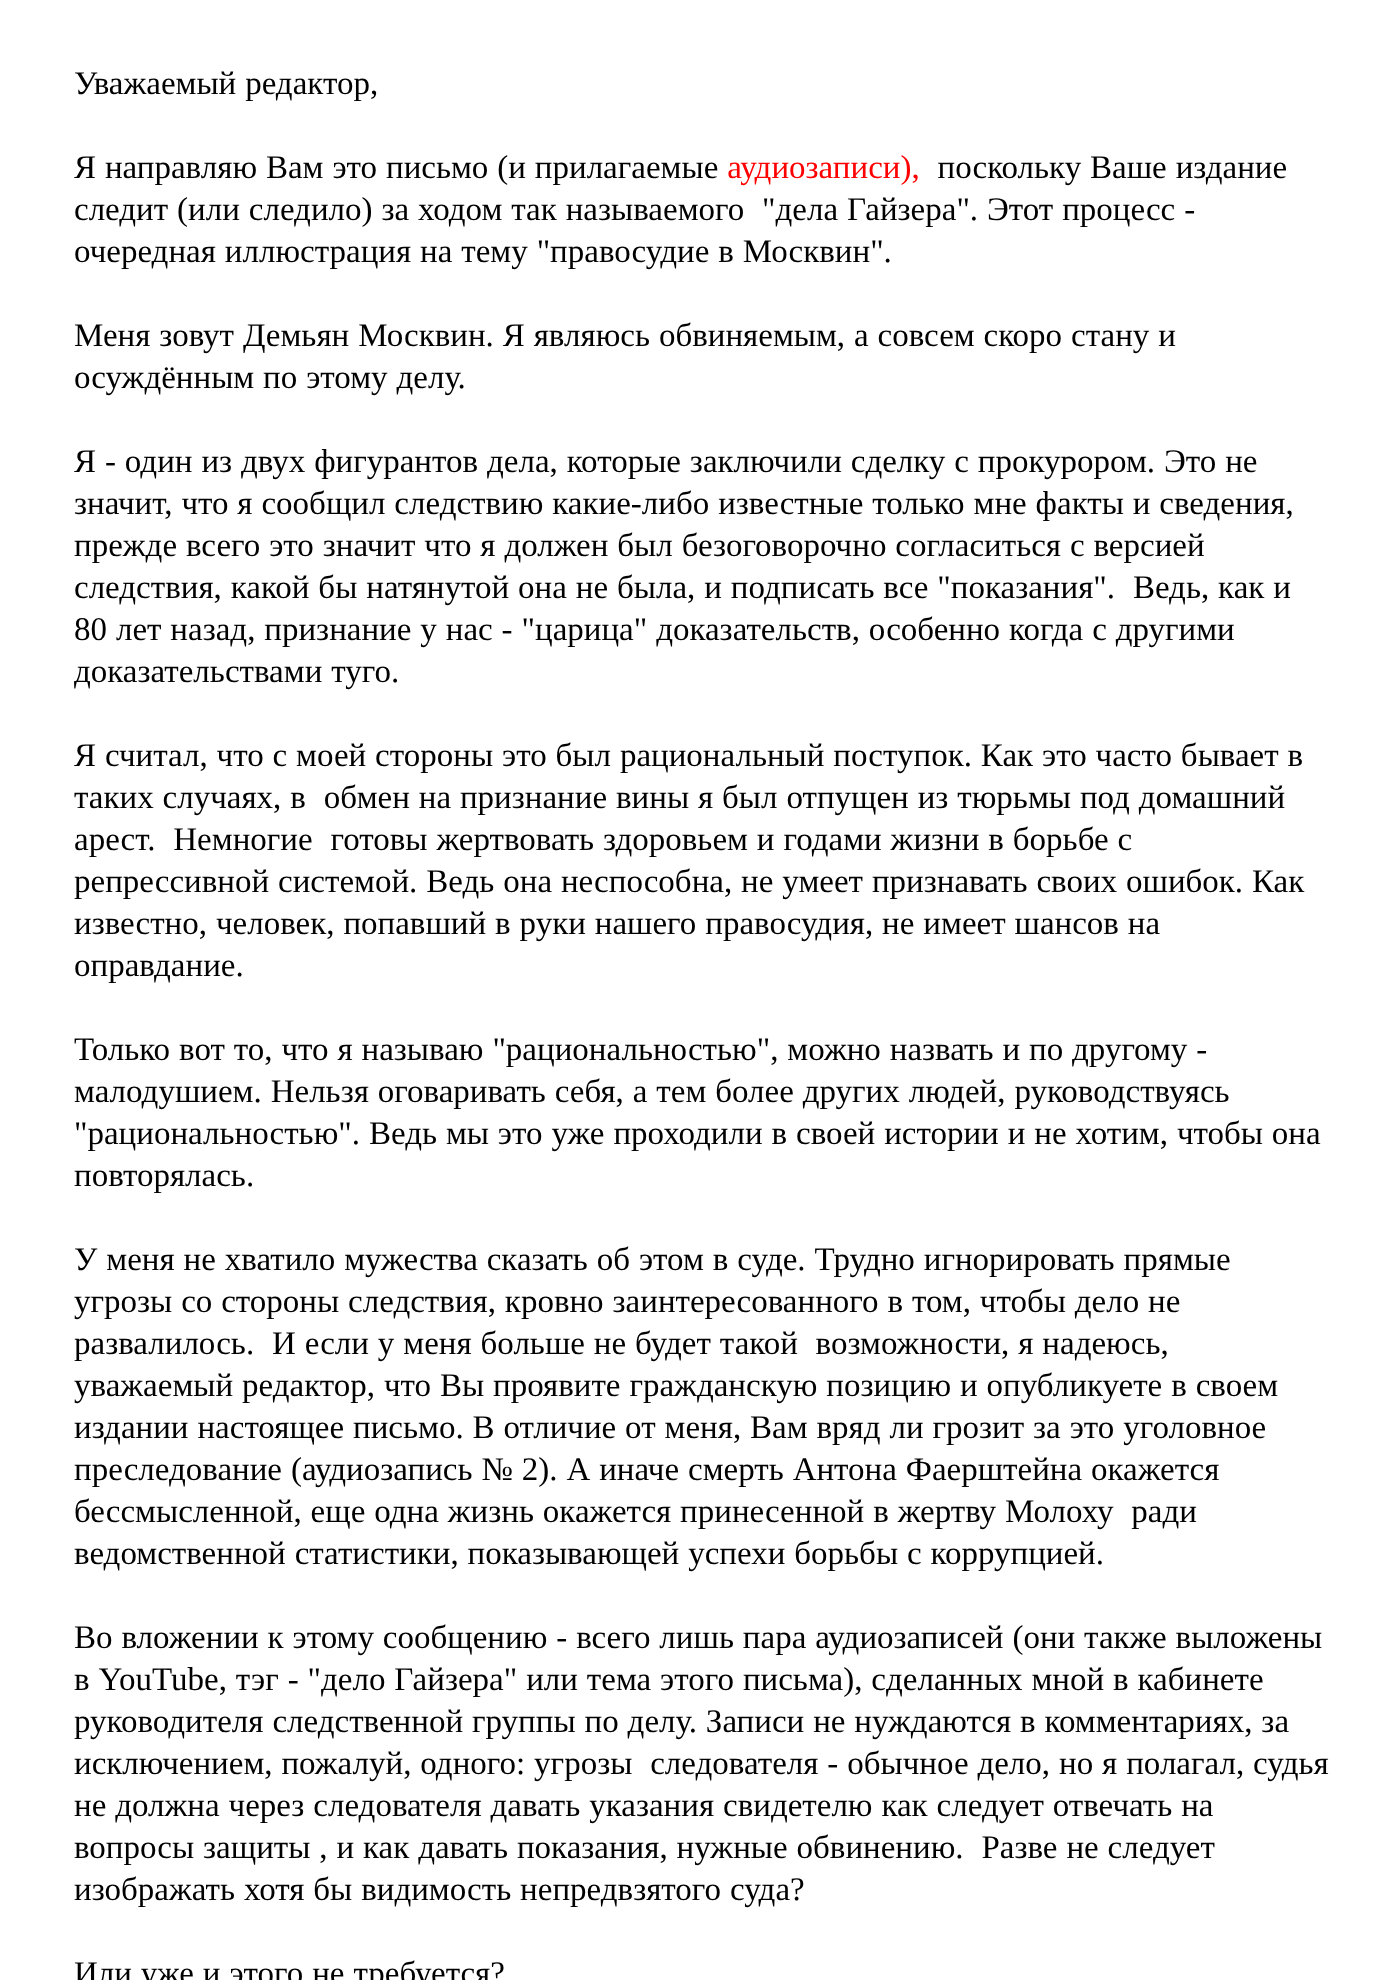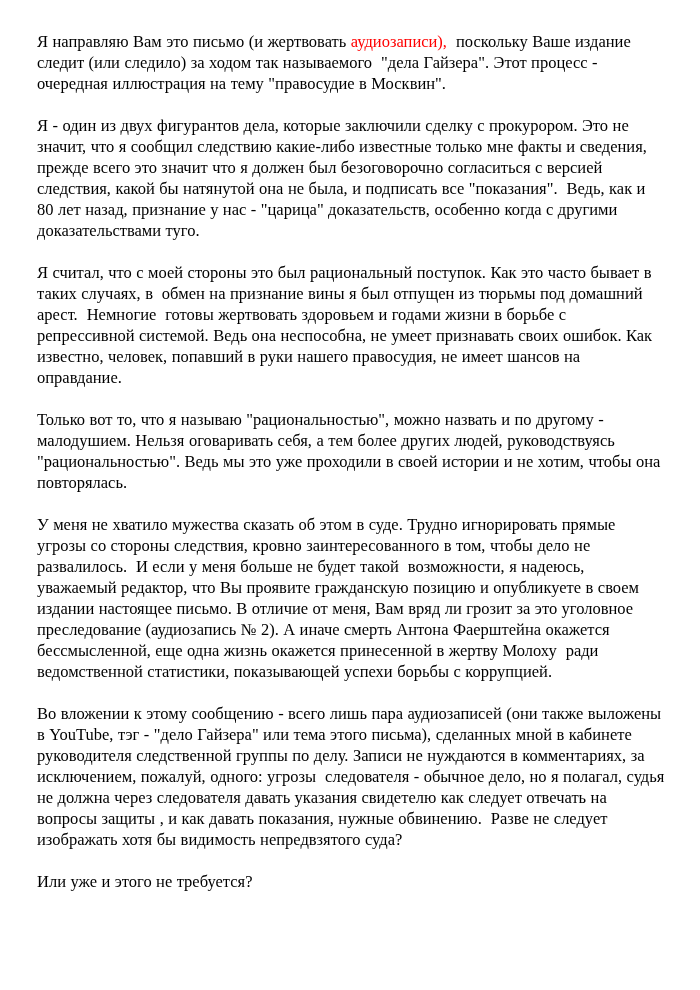--- a/index.html
+++ b/index.html
@@ -25,21 +25,23 @@
     word-spacing: 0.02em;
   }
   .run-red { color: #ff0000; }
 </style>
 </head>
 <body>
 
 <div class="page">
 
   <div class="letter-body">
-      <p class="para"><span>Я направляю Вам это письмо (и жертвовать </span><span class="run-red" style="color: rgb(255, 0, 0);">аудиозаписи),</span><span>  поскольку Ваше издание следит (или следило) за ходом так называемого  "дела Гайзера". Этот процесс - очередная иллюстрация на тему "правосудие в Москвин".</span></p>
+      <p class="para"><span>Уважаемый редактор,</span></p>
+      <p class="para"><span>Я направляю Вам это письмо (и прилагаемые </span><span class="run-red" style="color: rgb(255, 0, 0);">аудиозаписи),</span><span>  поскольку Ваше издание следит (или следило) за ходом так называемого  "дела Гайзера". Этот процесс - очередная иллюстрация на тему "правосудие в Москвин".</span></p>
+      <p class="para"><span>Меня зовут Демьян Москвин. Я являюсь обвиняемым, а совсем скоро стану и осуждённым по этому делу.</span></p>
       <p class="para"><span>Я - один из двух фигурантов дела, которые заключили сделку с прокурором. Это не значит, что я сообщил следствию какие-либо известные только мне факты и сведения, прежде всего это значит что я должен был безоговорочно согласиться с версией следствия, какой бы натянутой она не была, и подписать все "показания".  Ведь, как и 80 лет назад, признание у нас - "царица" доказательств, особенно когда с другими доказательствами туго.</span></p>
       <p class="para"><span>Я считал, что с моей стороны это был рациональный поступок. Как это часто бывает в таких случаях, в  обмен на признание вины я был отпущен из тюрьмы под домашний арест.  Немногие  готовы жертвовать здоровьем и годами жизни в борьбе с репрессивной системой. Ведь она неспособна, не умеет признавать своих ошибок. Как известно, человек, попавший в руки нашего правосудия, не имеет шансов на оправдание.</span></p>
       <p class="para"><span>Только вот то, что я называю "рациональностью", можно назвать и по другому - малодушием. Нельзя оговаривать себя, а тем более других людей, руководствуясь "рациональностью". Ведь мы это уже проходили в своей истории и не хотим, чтобы она повторялась.</span></p>
       <p class="para"><span>У меня не хватило мужества сказать об этом в суде. Трудно игнорировать прямые угрозы со стороны следствия, кровно заинтересованного в том, чтобы дело не развалилось.  И если у меня больше не будет такой  возможности, я надеюсь, уважаемый редактор, что Вы проявите гражданскую позицию и опубликуете в своем издании настоящее письмо. В отличие от меня, Вам вряд ли грозит за это уголовное преследование (аудиозапись № 2). А иначе смерть Антона Фаерштейна окажется бессмысленной, еще одна жизнь окажется принесенной в жертву Молоху  ради ведомственной статистики, показывающей успехи борьбы с коррупцией.</span></p>
       <p class="para"><span>Во вложении к этому сообщению - всего лишь пара аудиозаписей (они также выложены в YouTube, тэг - "дело Гайзера" или тема этого письма), сделанных мной в кабинете руководителя следственной группы по делу. Записи не нуждаются в комментариях, за исключением, пожалуй, одного: угрозы  следователя - обычное дело, но я полагал, судья не должна через следователя давать указания свидетелю как следует отвечать на вопросы защиты , и как давать показания, нужные обвинению.  Разве не следует изображать хотя бы видимость непредвзятого суда?</span></p>
       <p class="para"><span>Или уже и этого не требуется?</span></p>
     </div>
 
 </div>
 

